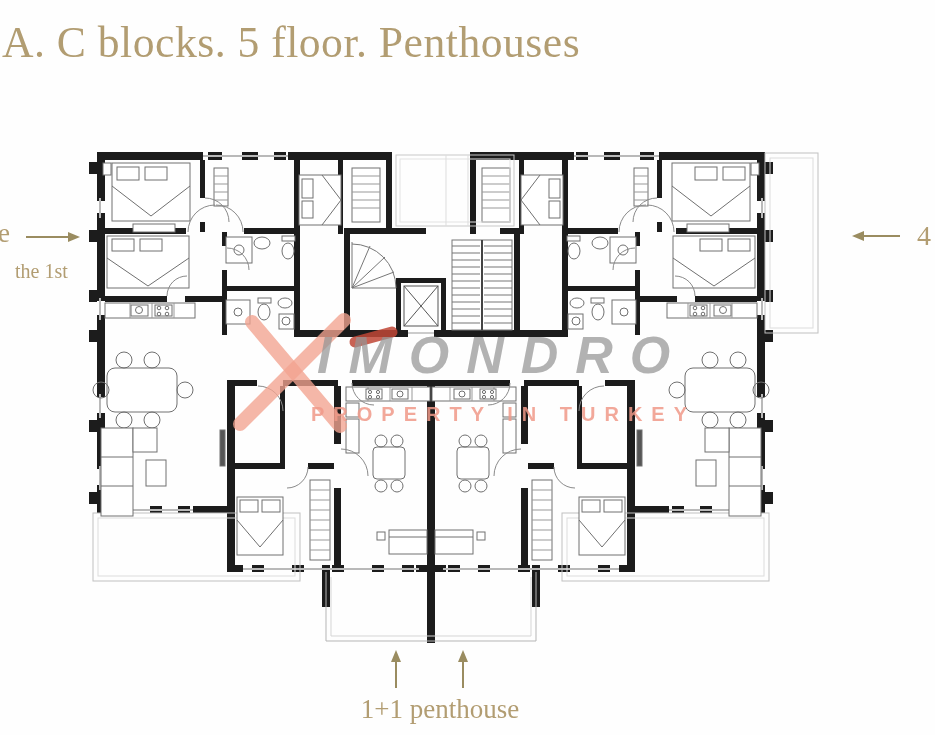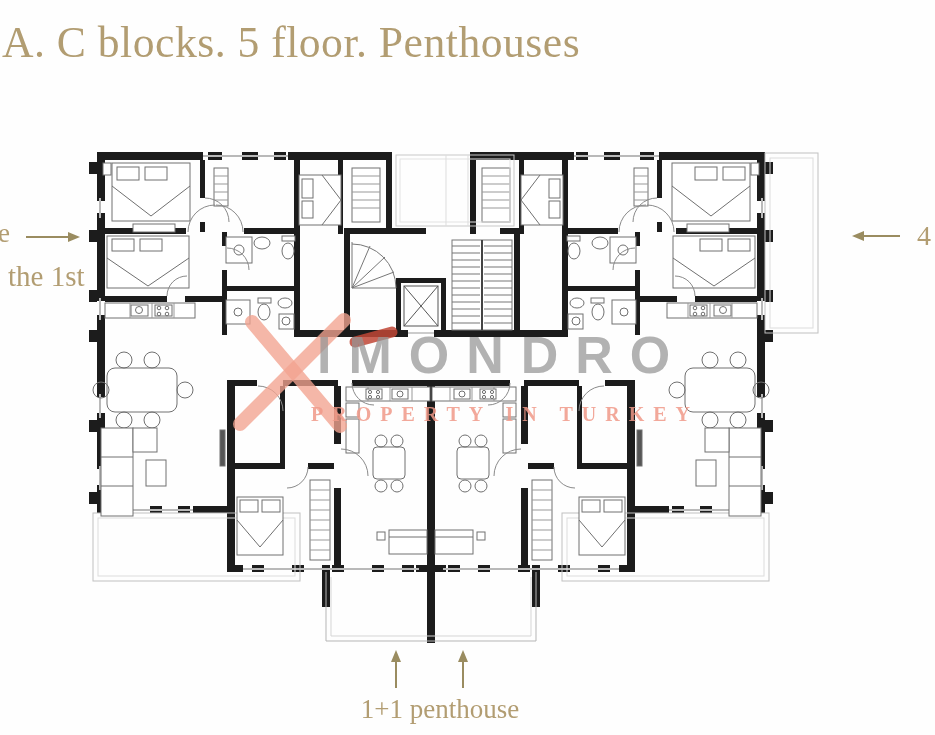--- a/index.html
+++ b/index.html
@@ -9,32 +9,32 @@
     font-family:"Liberation Serif", serif;
   }
   .stage{position:absolute;left:0;top:0;width:935px;height:568px;}
   .title{
     position:absolute;left:2px;top:16px;width:700px;
     font-size:45px;color:#b29d72;letter-spacing:0.5px;
     transform:scaleX(0.97);transform-origin:left top;white-space:nowrap;
   }
   .ann{position:absolute;color:#b29d72;white-space:nowrap;}
   .ann-left-frag{left:-2px;top:218px;font-size:27px;}
-  .ann-left-label{left:8px;top:260px;font-size:29px;}
+  .ann-left-label{left:15px;top:260px;font-size:20px;}
   .ann-right-label{left:917px;top:220px;font-size:28px;}
   .ann-bottom-label{left:330px;top:694px;width:220px;text-align:center;font-size:27px;}
   .wm-brand{
     position:absolute;left:317px;top:329px;
     font-family:"Liberation Sans", sans-serif;font-weight:bold;
     font-size:52px;line-height:1;letter-spacing:17px;
-    color:rgba(148,148,148,0.72);white-space:nowrap;
+    color:rgba(148,148,148,0.72);white-space:nowrap;font-style:italic;
   }
   .wm-tagline{
     position:absolute;left:311px;top:404px;
-    font-family:Liberation Serif, serif;font-weight:bold;
+    font-family:Liberation Sans, sans-serif;font-weight:bold;
     font-size:20px;line-height:1;letter-spacing:9px;
     color:rgba(240,153,136,0.85);white-space:nowrap;
   }
   svg{position:absolute;left:0;top:0;}
   .plan-svg{z-index:1;}
   .wm-logo{z-index:3;}
   .wm-text{z-index:3;}
 </style>
 </head>
 <body>

